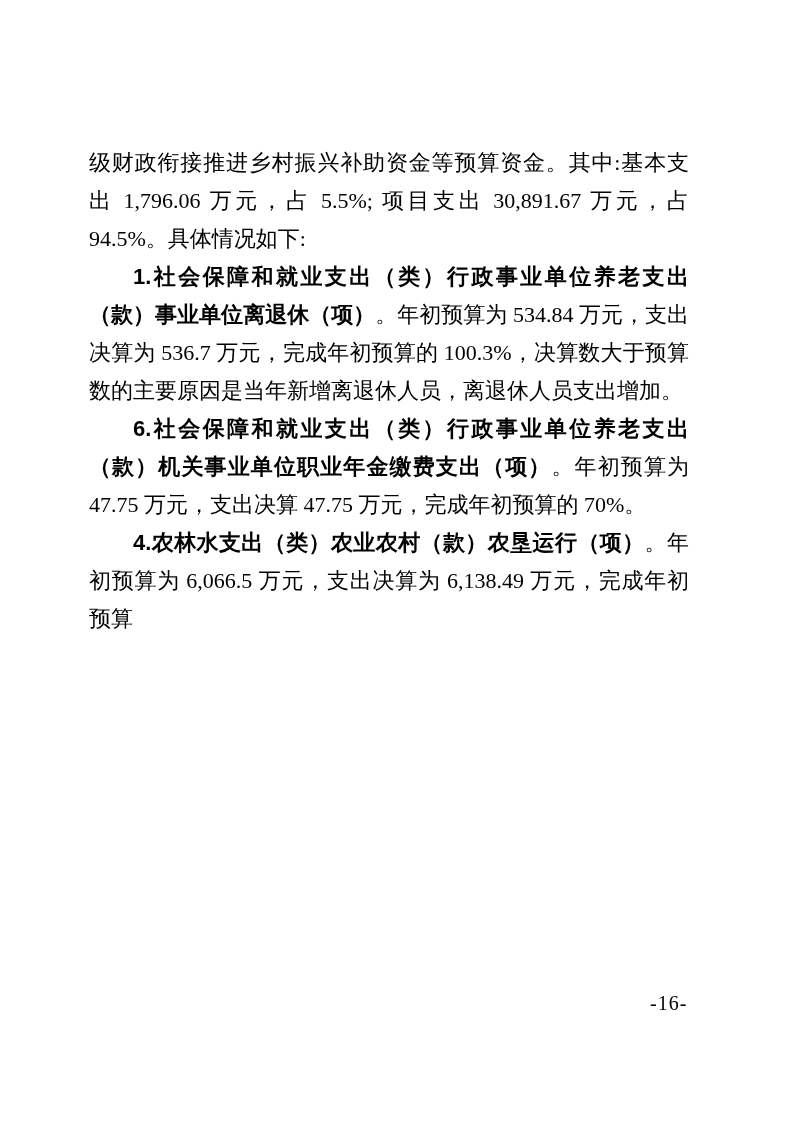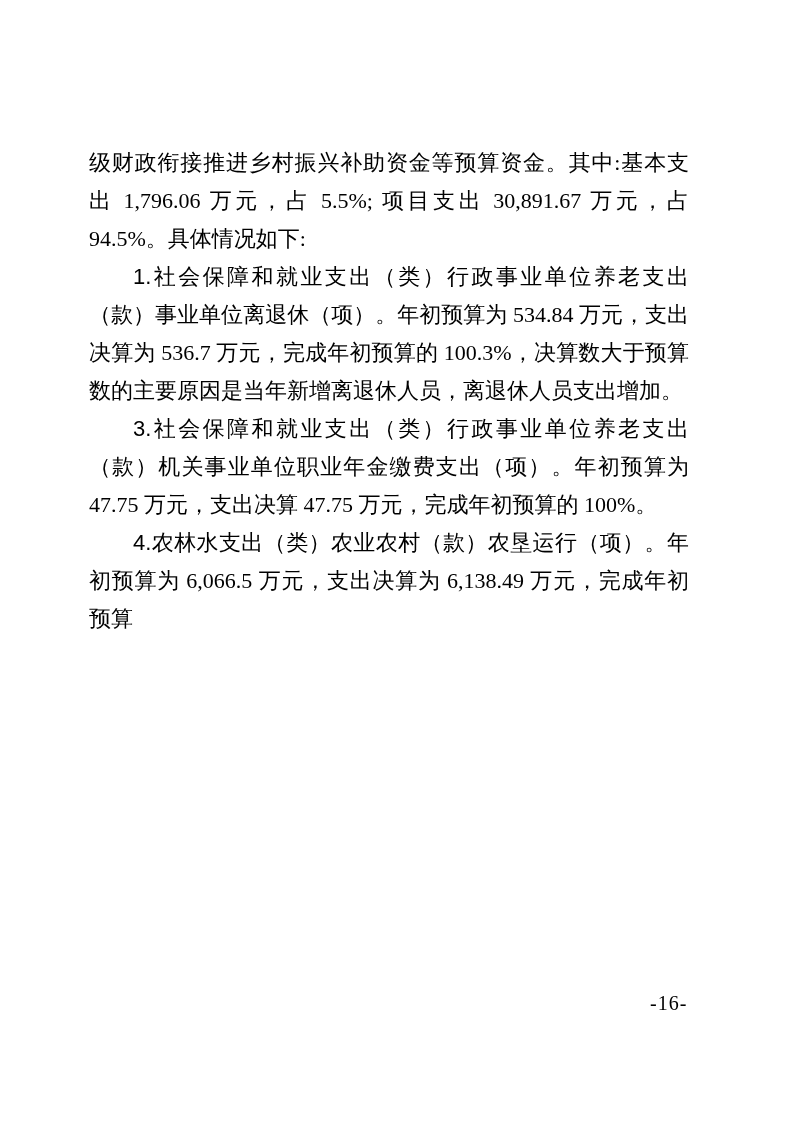--- a/index.html
+++ b/index.html
@@ -27,21 +27,21 @@
     text-justify: inter-character;
   }
   .para {
     margin: 0;
     padding: 0;
   }
   .para.indent {
     text-indent: 2em;
   }
   .seg-bold {
-    font-weight: normal;
+    font-weight: bold;
     font-family: "Liberation Sans", "DejaVu Sans", sans-serif;
   }
   .page-number {
     position: absolute;
     left: 650px;
     top: 991px;
     color: #000000;
     font-family: "Liberation Serif", "DejaVu Serif", serif;
     font-size: 20px;
     line-height: 24px;
@@ -54,21 +54,21 @@
 <body>
 
 <div class="page">
   <div class="content">
 
     <p class="para"><span>级财政衔接推进乡村振兴补助资金等预算资金。其中:基本支出 1,796.06 万元，占 5.5%; 项目支出 30,891.67 万元，占 94.5%。具体情况如下:</span></p>
 
     <p class="para indent"><span class="seg-bold">1.社会保障和就业支出（类）行政事业单位养老支出（款）事业单位离退休（项）</span><span>。年初预算为 534.84 万元，支出决算为 536.7 万元，完成年初预算的 100.3%，决算数大于预算数的主要原因是当年新增离退休人员，离退休人员支出增加。</span></p>
 
 
-    <p class="para indent"><span class="seg-bold">3.社会保障和就业支出（类）行政事业单位养老支出（款）机关事业单位职业年金缴费支出（项）</span><span>。年初预算为 47.75 万元，支出决算 47.75 万元，完成年初预算的 100%。</span></p>
+    <p class="para indent"><span class="seg-bold">6.社会保障和就业支出（类）行政事业单位养老支出（款）机关事业单位职业年金缴费支出（项）</span><span>。年初预算为 47.75 万元，支出决算 47.75 万元，完成年初预算的 70%。</span></p>
 
 
 
     <p class="para indent"><span class="seg-bold">4.农林水支出（类）农业农村（款）农垦运行（项）</span><span>。年初预算为 6,066.5 万元，支出决算为 6,138.49 万元，完成年初预算</span></p>
 
   </div>
 
   <div class="page-number">-16-</div>
 </div>
 

